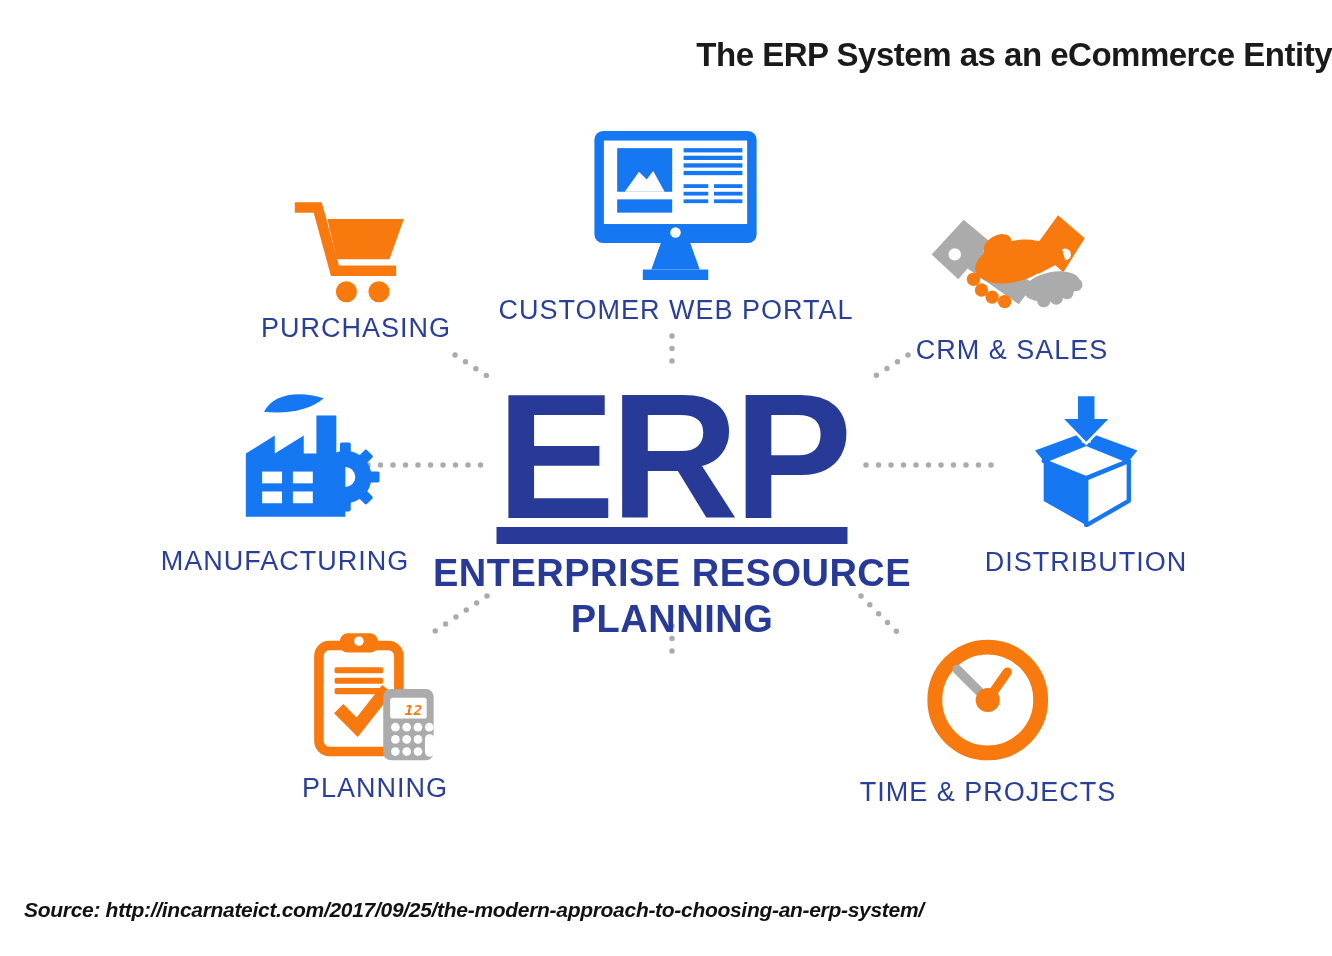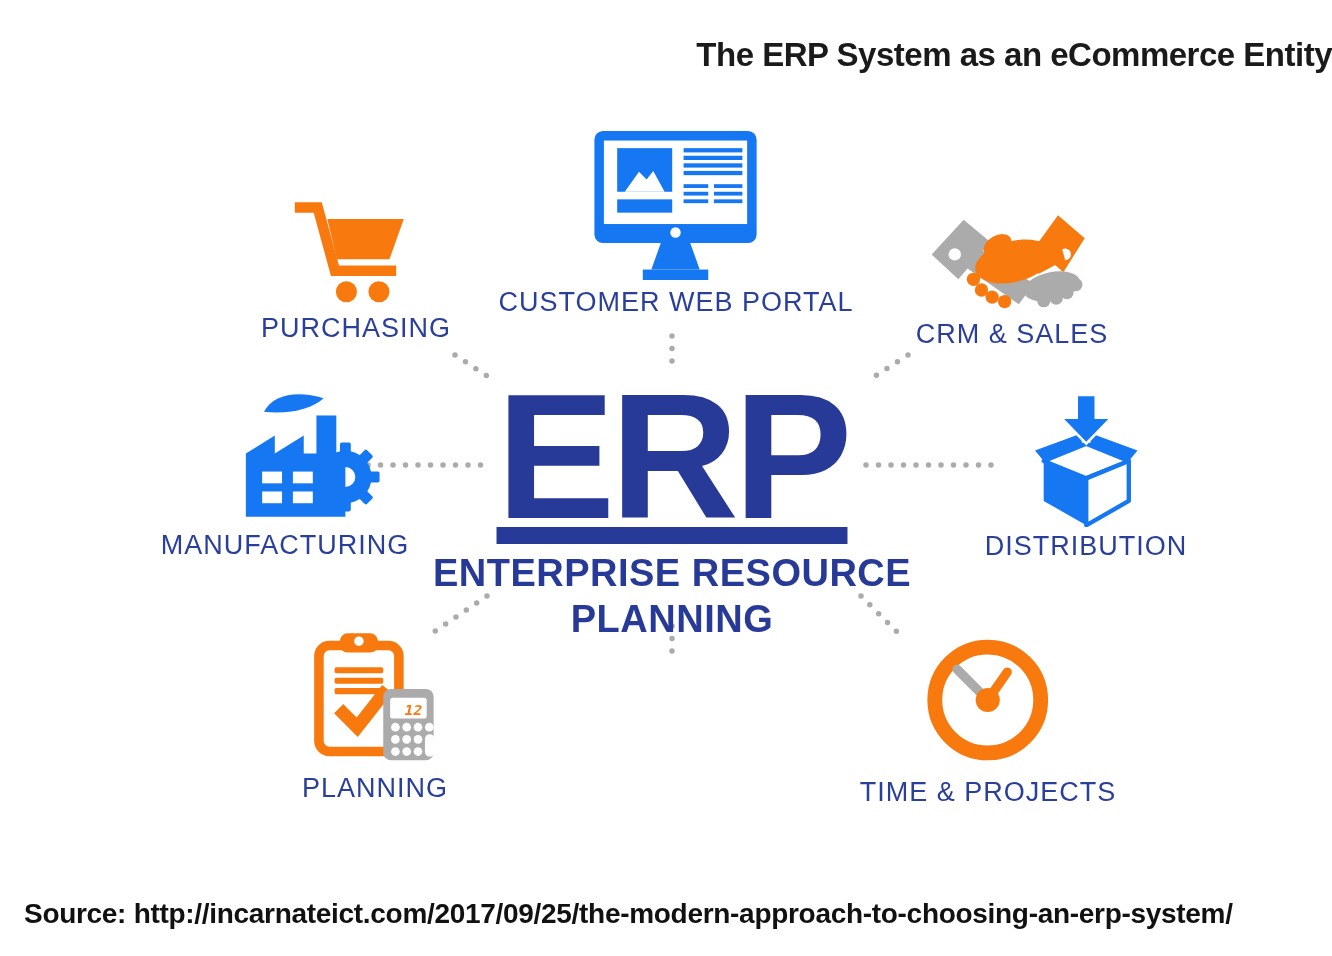--- a/index.html
+++ b/index.html
@@ -26,33 +26,33 @@
   }
   .erp-acronym{
     font-size:178px;font-weight:800;line-height:1;letter-spacing:-5px;text-decoration:underline;
   }
   .erp-subtitle{
     font-size:38px;font-weight:700;letter-spacing:0.5px;line-height:1.22;
     margin-top:4px;
   }
   .source{
     position:absolute;left:24px;top:898px;
-    font-size:28px;font-weight:700;color:#111111;
+    font-size:21px;font-weight:700;font-style:italic;color:#111111;
     letter-spacing:-0.3px;
   }
   
   .n-purchasing{left:356px;top:198px;}
-  .n-portal{left:676px;top:130px;}
+  .n-portal{left:676px;top:130px;gap:8px;}
   .n-crm{left:1012px;top:208px;}
   .n-manufacturing{left:285px;top:390px;}
   .n-distribution{left:1086px;top:395px;}
   .n-finance{left:375px;top:628px;}
   .n-dashboards{left:677px;top:679px;}
   .n-time{left:988px;top:635px;justify-content:space-between;}
-  .gap5{margin-top:5px;} .gap8{margin-top:4px;} .gap10{margin-top:10px;} .gap12{margin-top:12px;}
+  .gap5{margin-top:5px;} .gap8{margin-top:20px;} .gap10{margin-top:10px;} .gap12{margin-top:12px;}
 </style>
 </head>
 <body>
 
 <div class="canvas">
 
   <div class="title">The ERP System as an eCommerce Entity</div>
 
   <svg class="connectors" viewBox="0 0 1332 956">
     <path d="M455,355 L490,378"></path>

